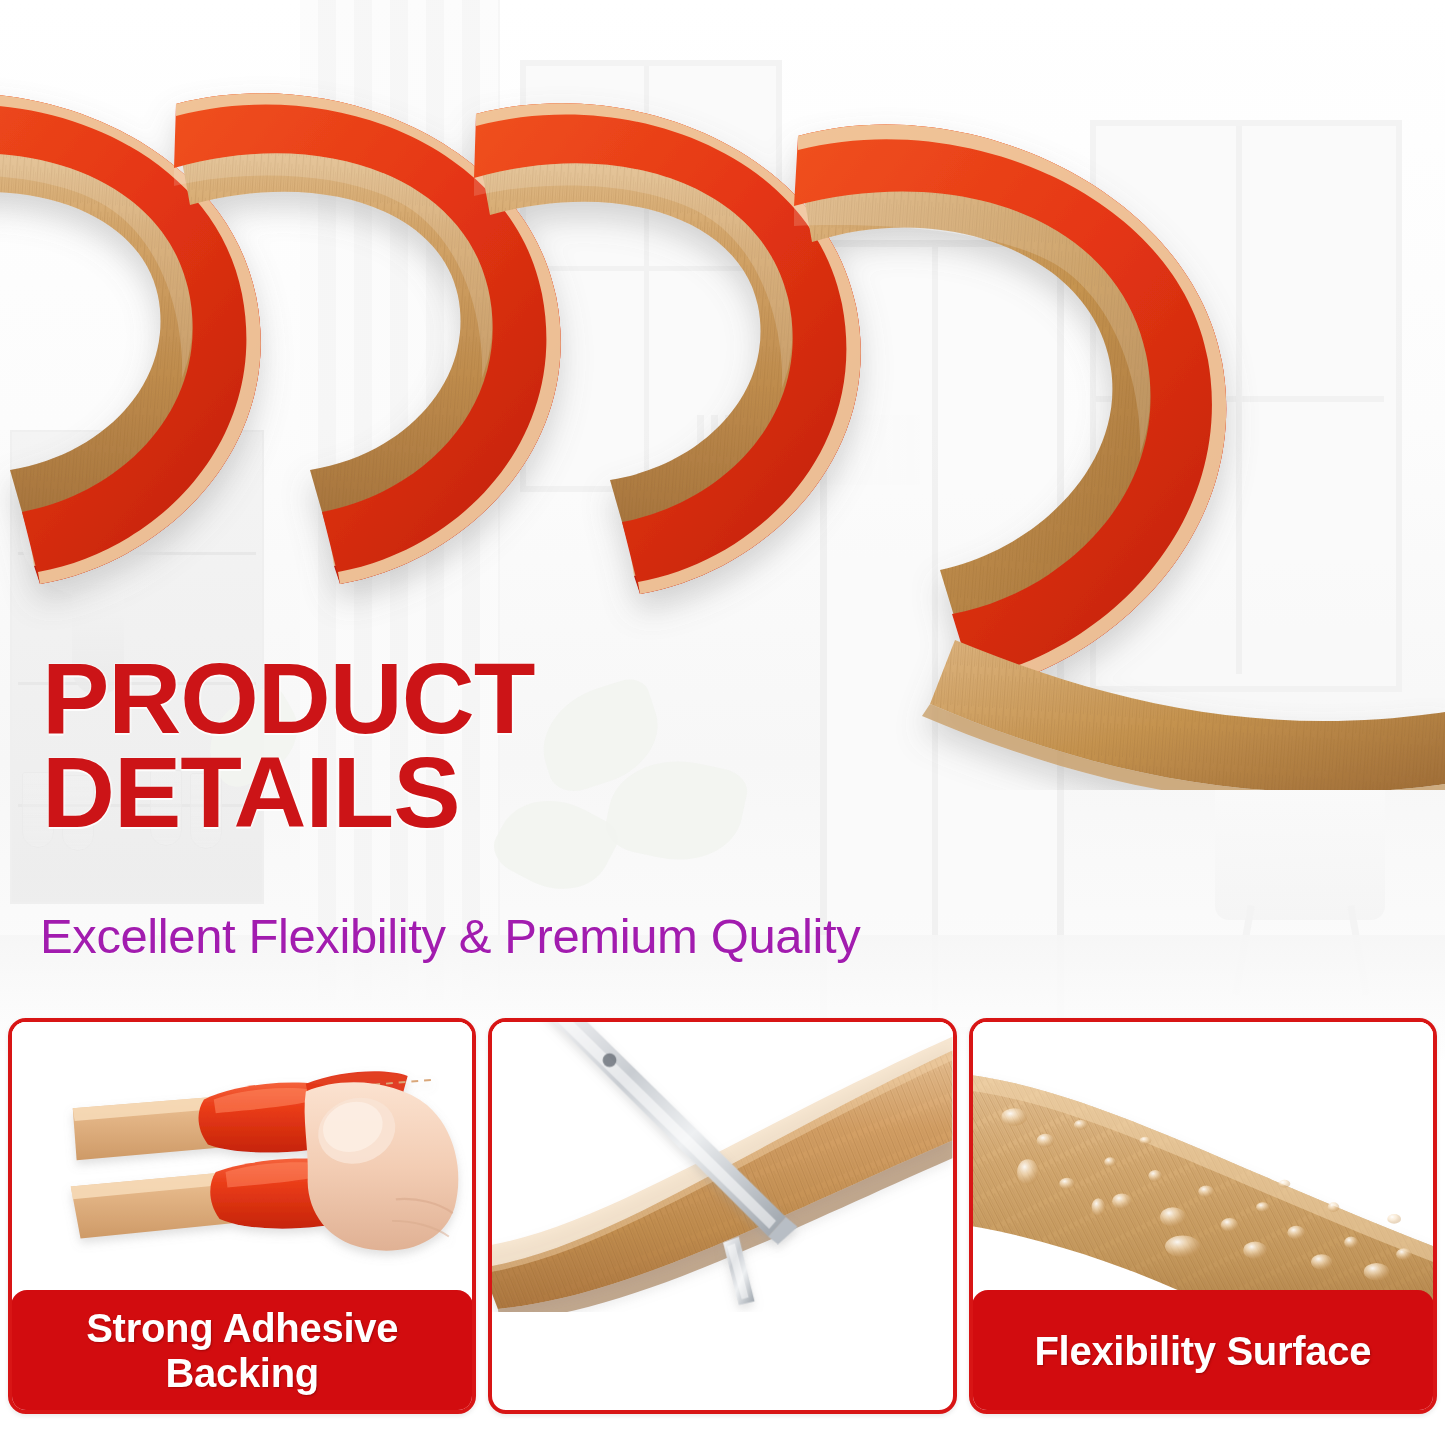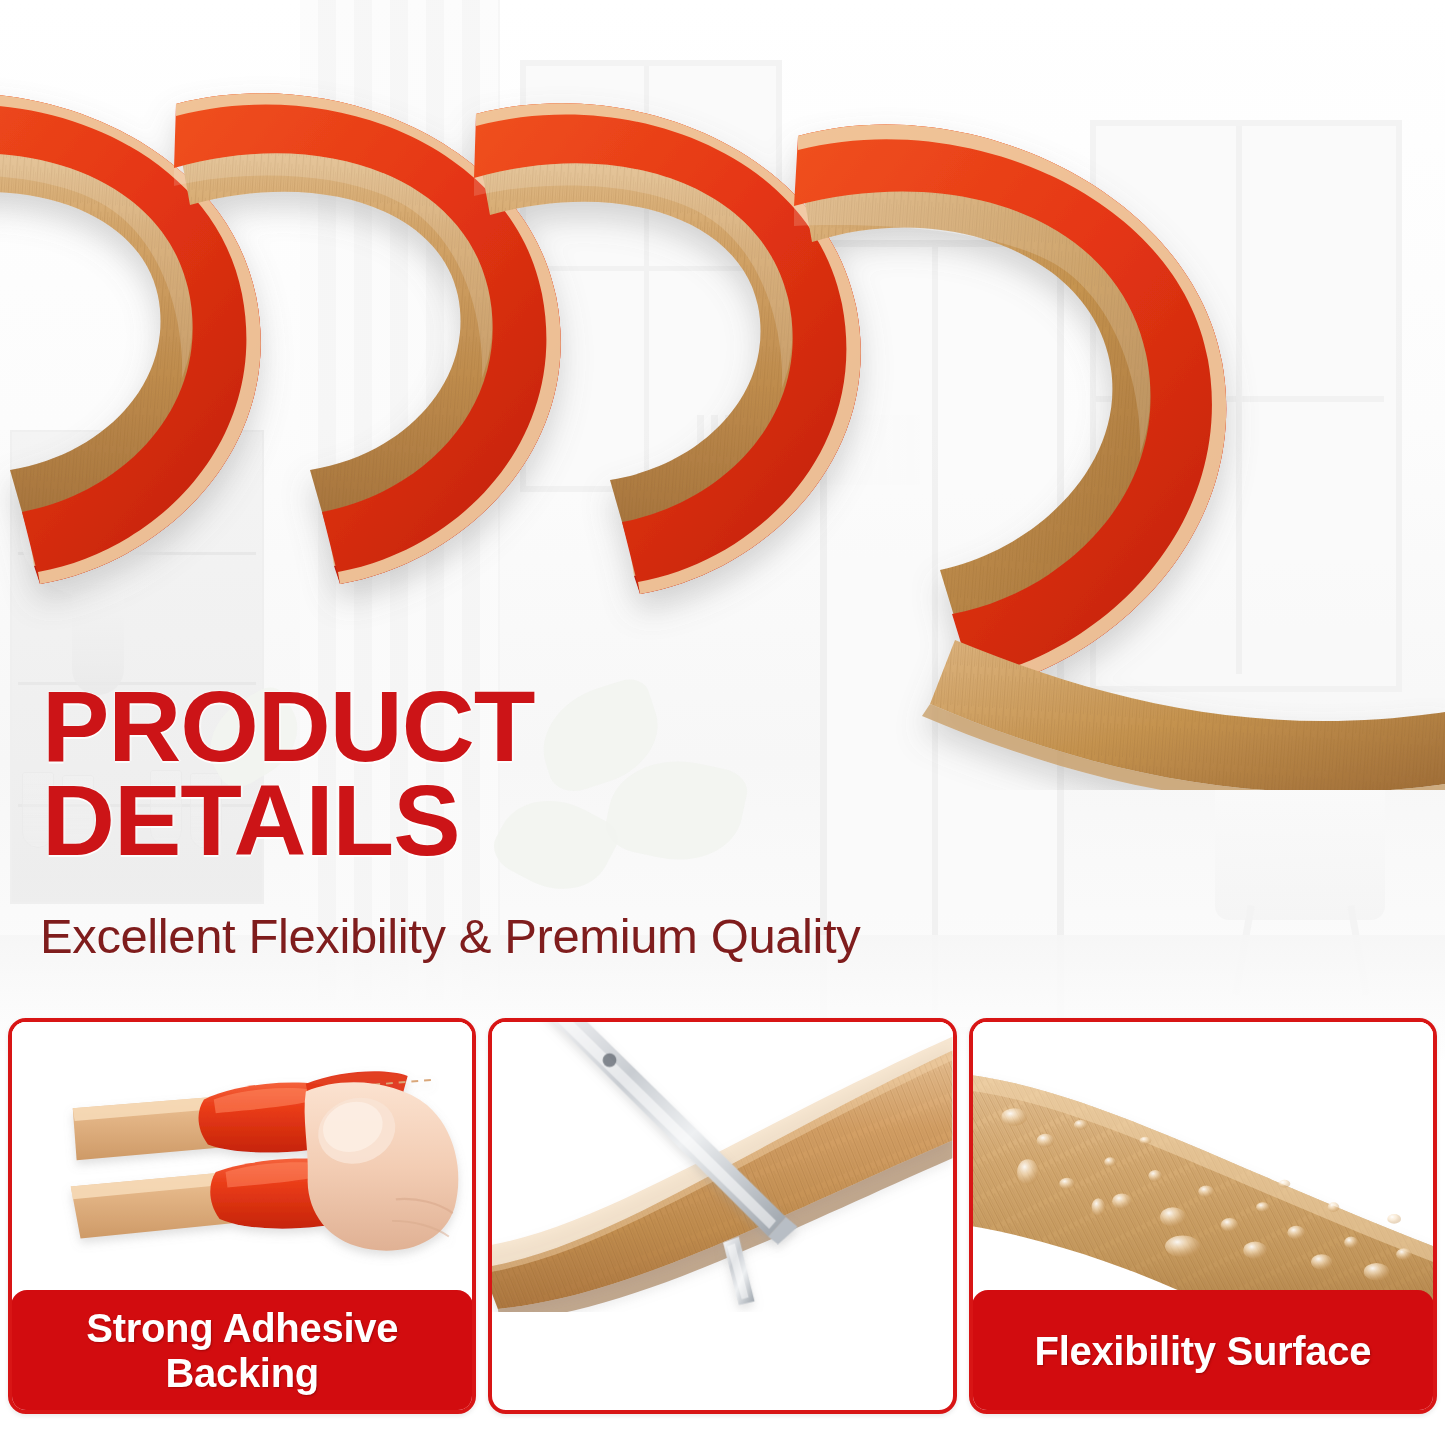--- a/index.html
+++ b/index.html
@@ -49,35 +49,35 @@
   .bg-tile{left:690px;top:415px;width:230px;height:70px;
     background:repeating-linear-gradient(90deg,#fafafa 0 7px,#f0f0f0 7px 14px);opacity:.8;}
   .bg-floor{left:0;top:935px;width:1445px;height:130px;
     background:linear-gradient(180deg,#f6f6f6,#ffffff);opacity:.9;}
 
   
   .coils{position:absolute;left:0;top:0;width:1445px;height:790px;}
   .coils svg{display:block;}
 
   
-  .headline{position:absolute;left:42px;top:680px;width:700px;
+  .headline{position:absolute;left:42px;top:652px;width:700px;
     font-weight:700;font-size:101px;line-height:.93;letter-spacing:-1px;
     color:#CC1417;
     text-shadow:
       0 2px 0 rgba(255,255,255,.85),
       2px 0 0 rgba(255,255,255,.5),
       -1px -1px 0 rgba(255,255,255,.35);
     white-space:pre-line;}
   .subhead{position:absolute;left:40px;top:908px;
-    font-weight:400;font-size:49px;color:#7f1d1d;letter-spacing:-.4px;
+    font-weight:400;font-size:49px;color:#a21caf;letter-spacing:-.4px;
     text-shadow:0 1px 2px rgba(255,255,255,.75);text-align:center;}
 
   
   .panels{position:absolute;left:0;top:1006px;width:1445px;height:420px;
-    display:flex;gap:12px;padding:12px 8px;box-sizing:border-box;justify-content:flex-end;}
+    display:flex;gap:12px;padding:12px 8px;box-sizing:border-box;}
   .panel{position:relative;flex:1 1 0;border:4px solid #D81515;border-radius:18px;
     background:#ffffff;overflow:hidden;box-sizing:border-box;
     box-shadow:0 2px 5px rgba(0,0,0,.09);}
   .panel-photo{position:absolute;left:0;top:0;right:0;bottom:98px;overflow:hidden;background:#fff;}
   .panel-photo svg{display:block;width:100%;height:100%;}
   .caption{position:absolute;left:-1px;right:-1px;bottom:-2px;height:122px;
     background:#D20C0F;border-radius:16px;
     display:flex;align-items:center;justify-content:center;
     color:#ffffff;font-weight:700;font-size:40px;letter-spacing:-.3px;
     text-shadow:1px 1px 2px rgba(120,0,0,.55);text-align:center;padding:0 12px;box-sizing:border-box;}

